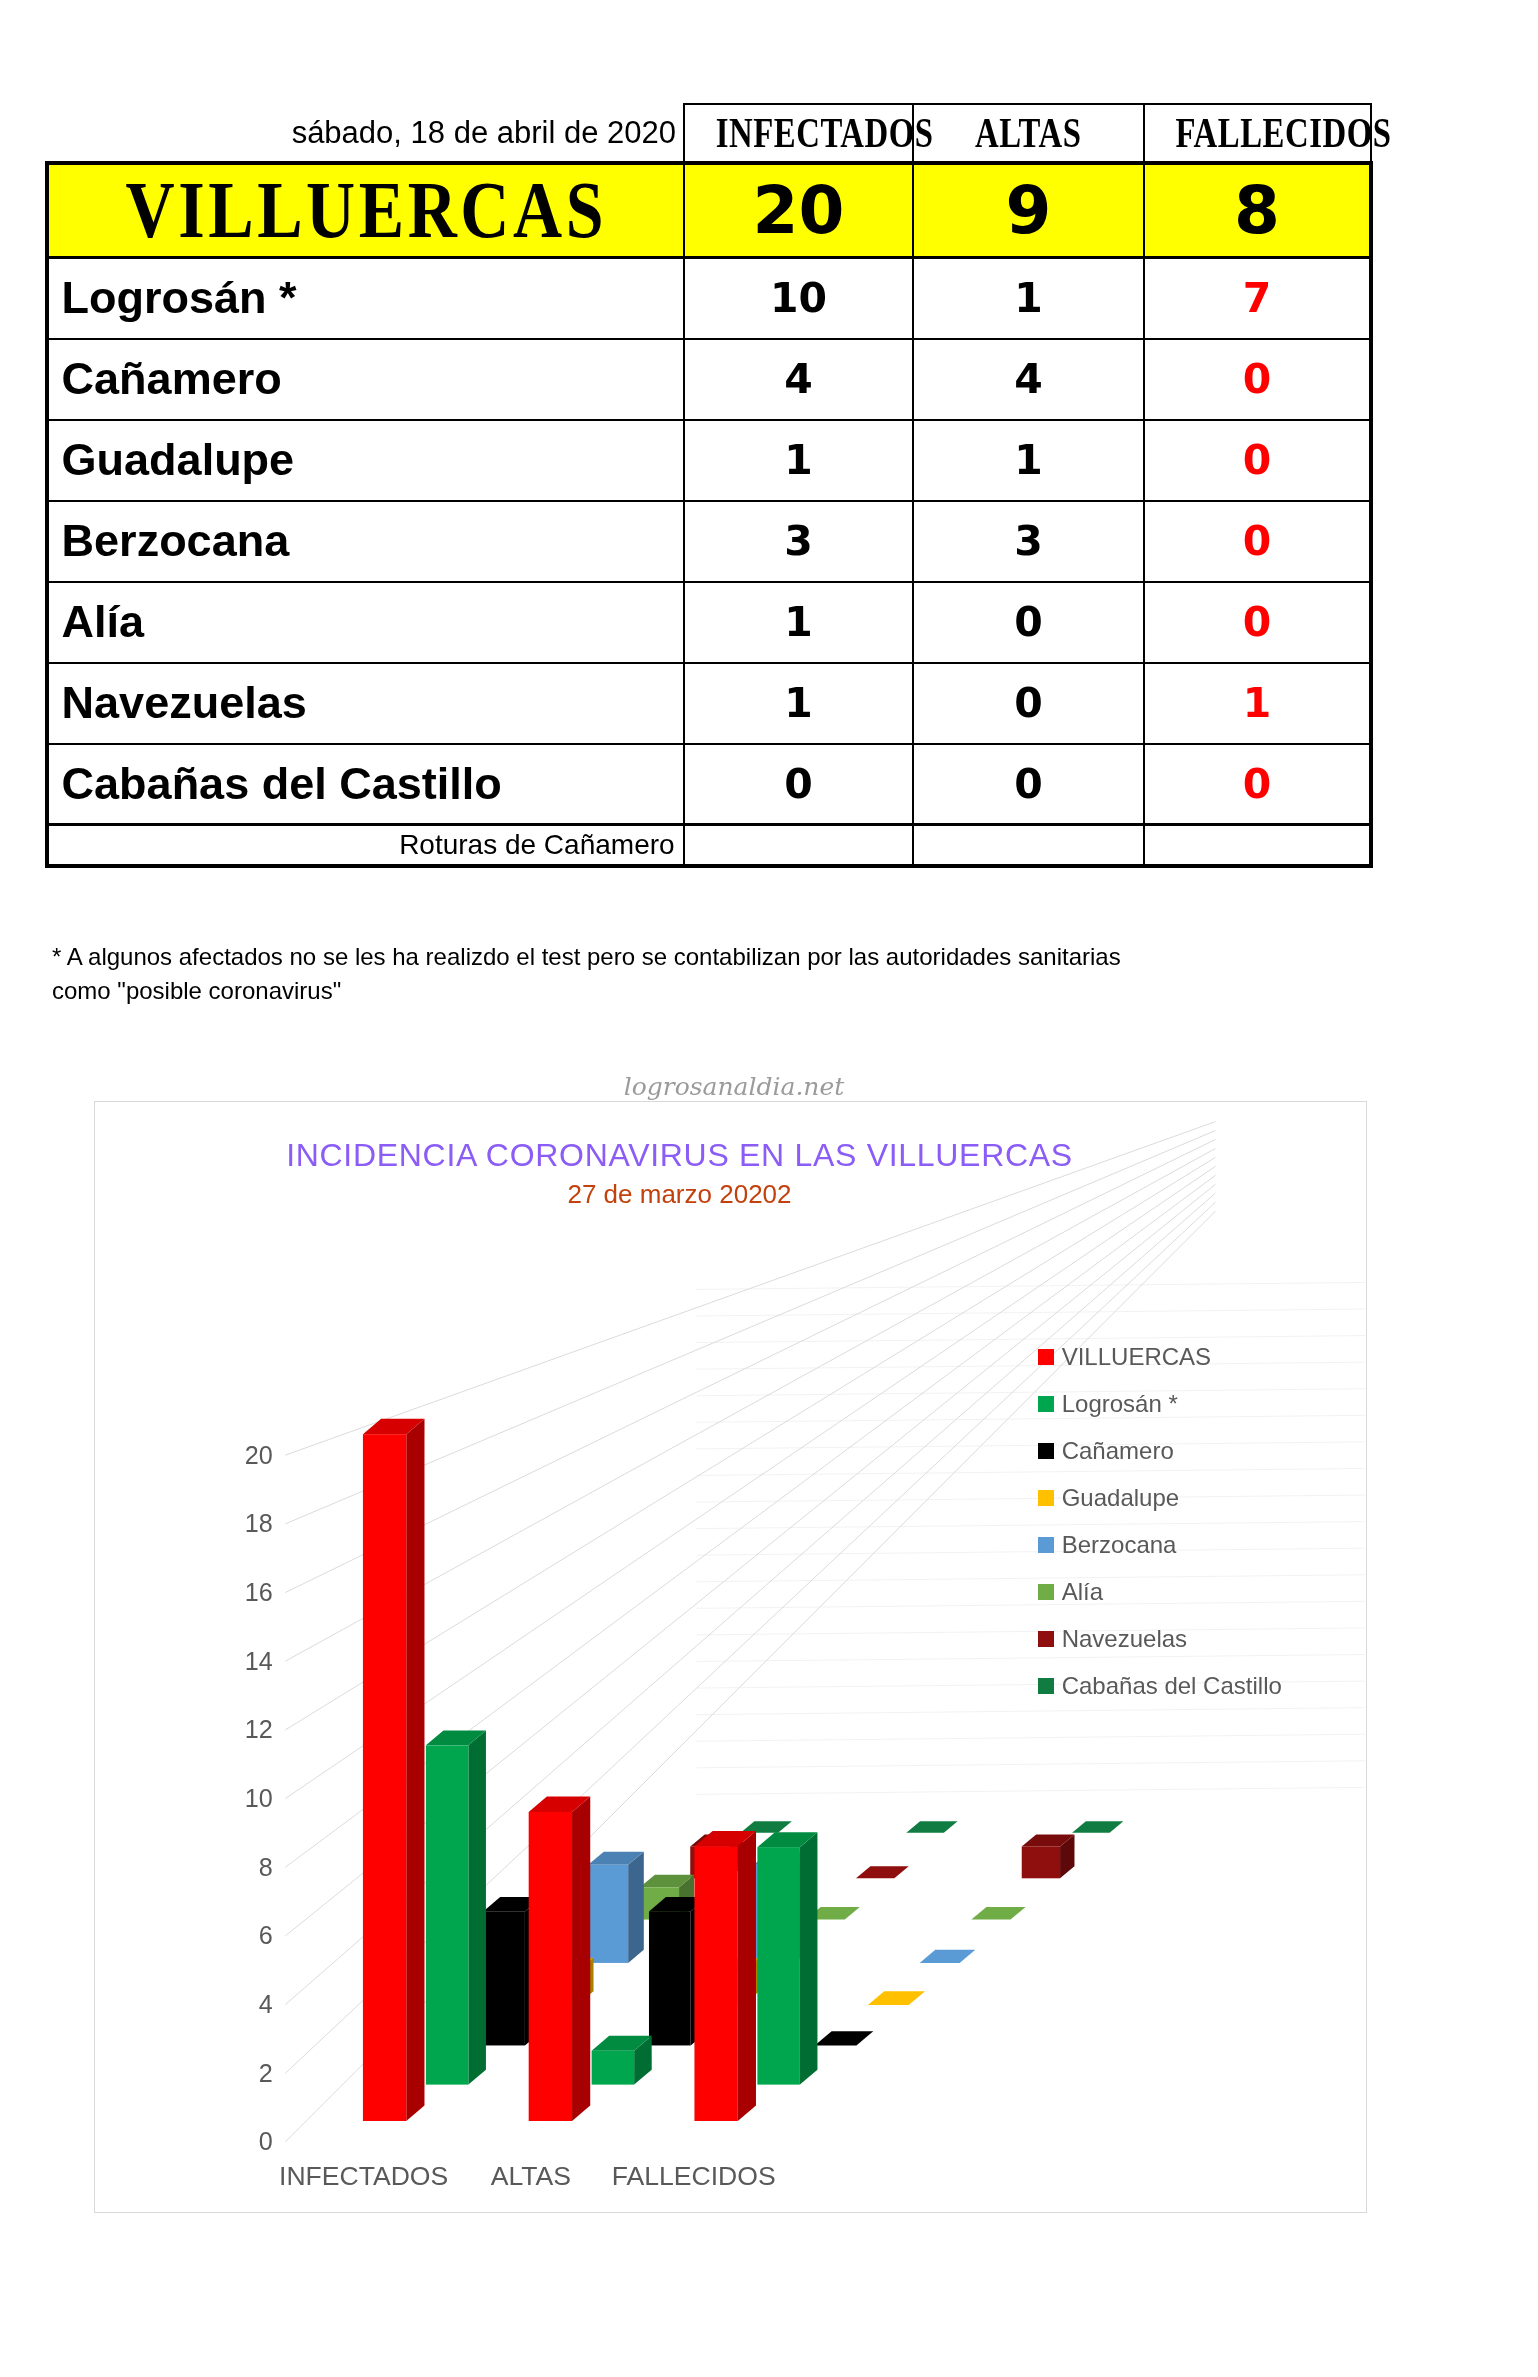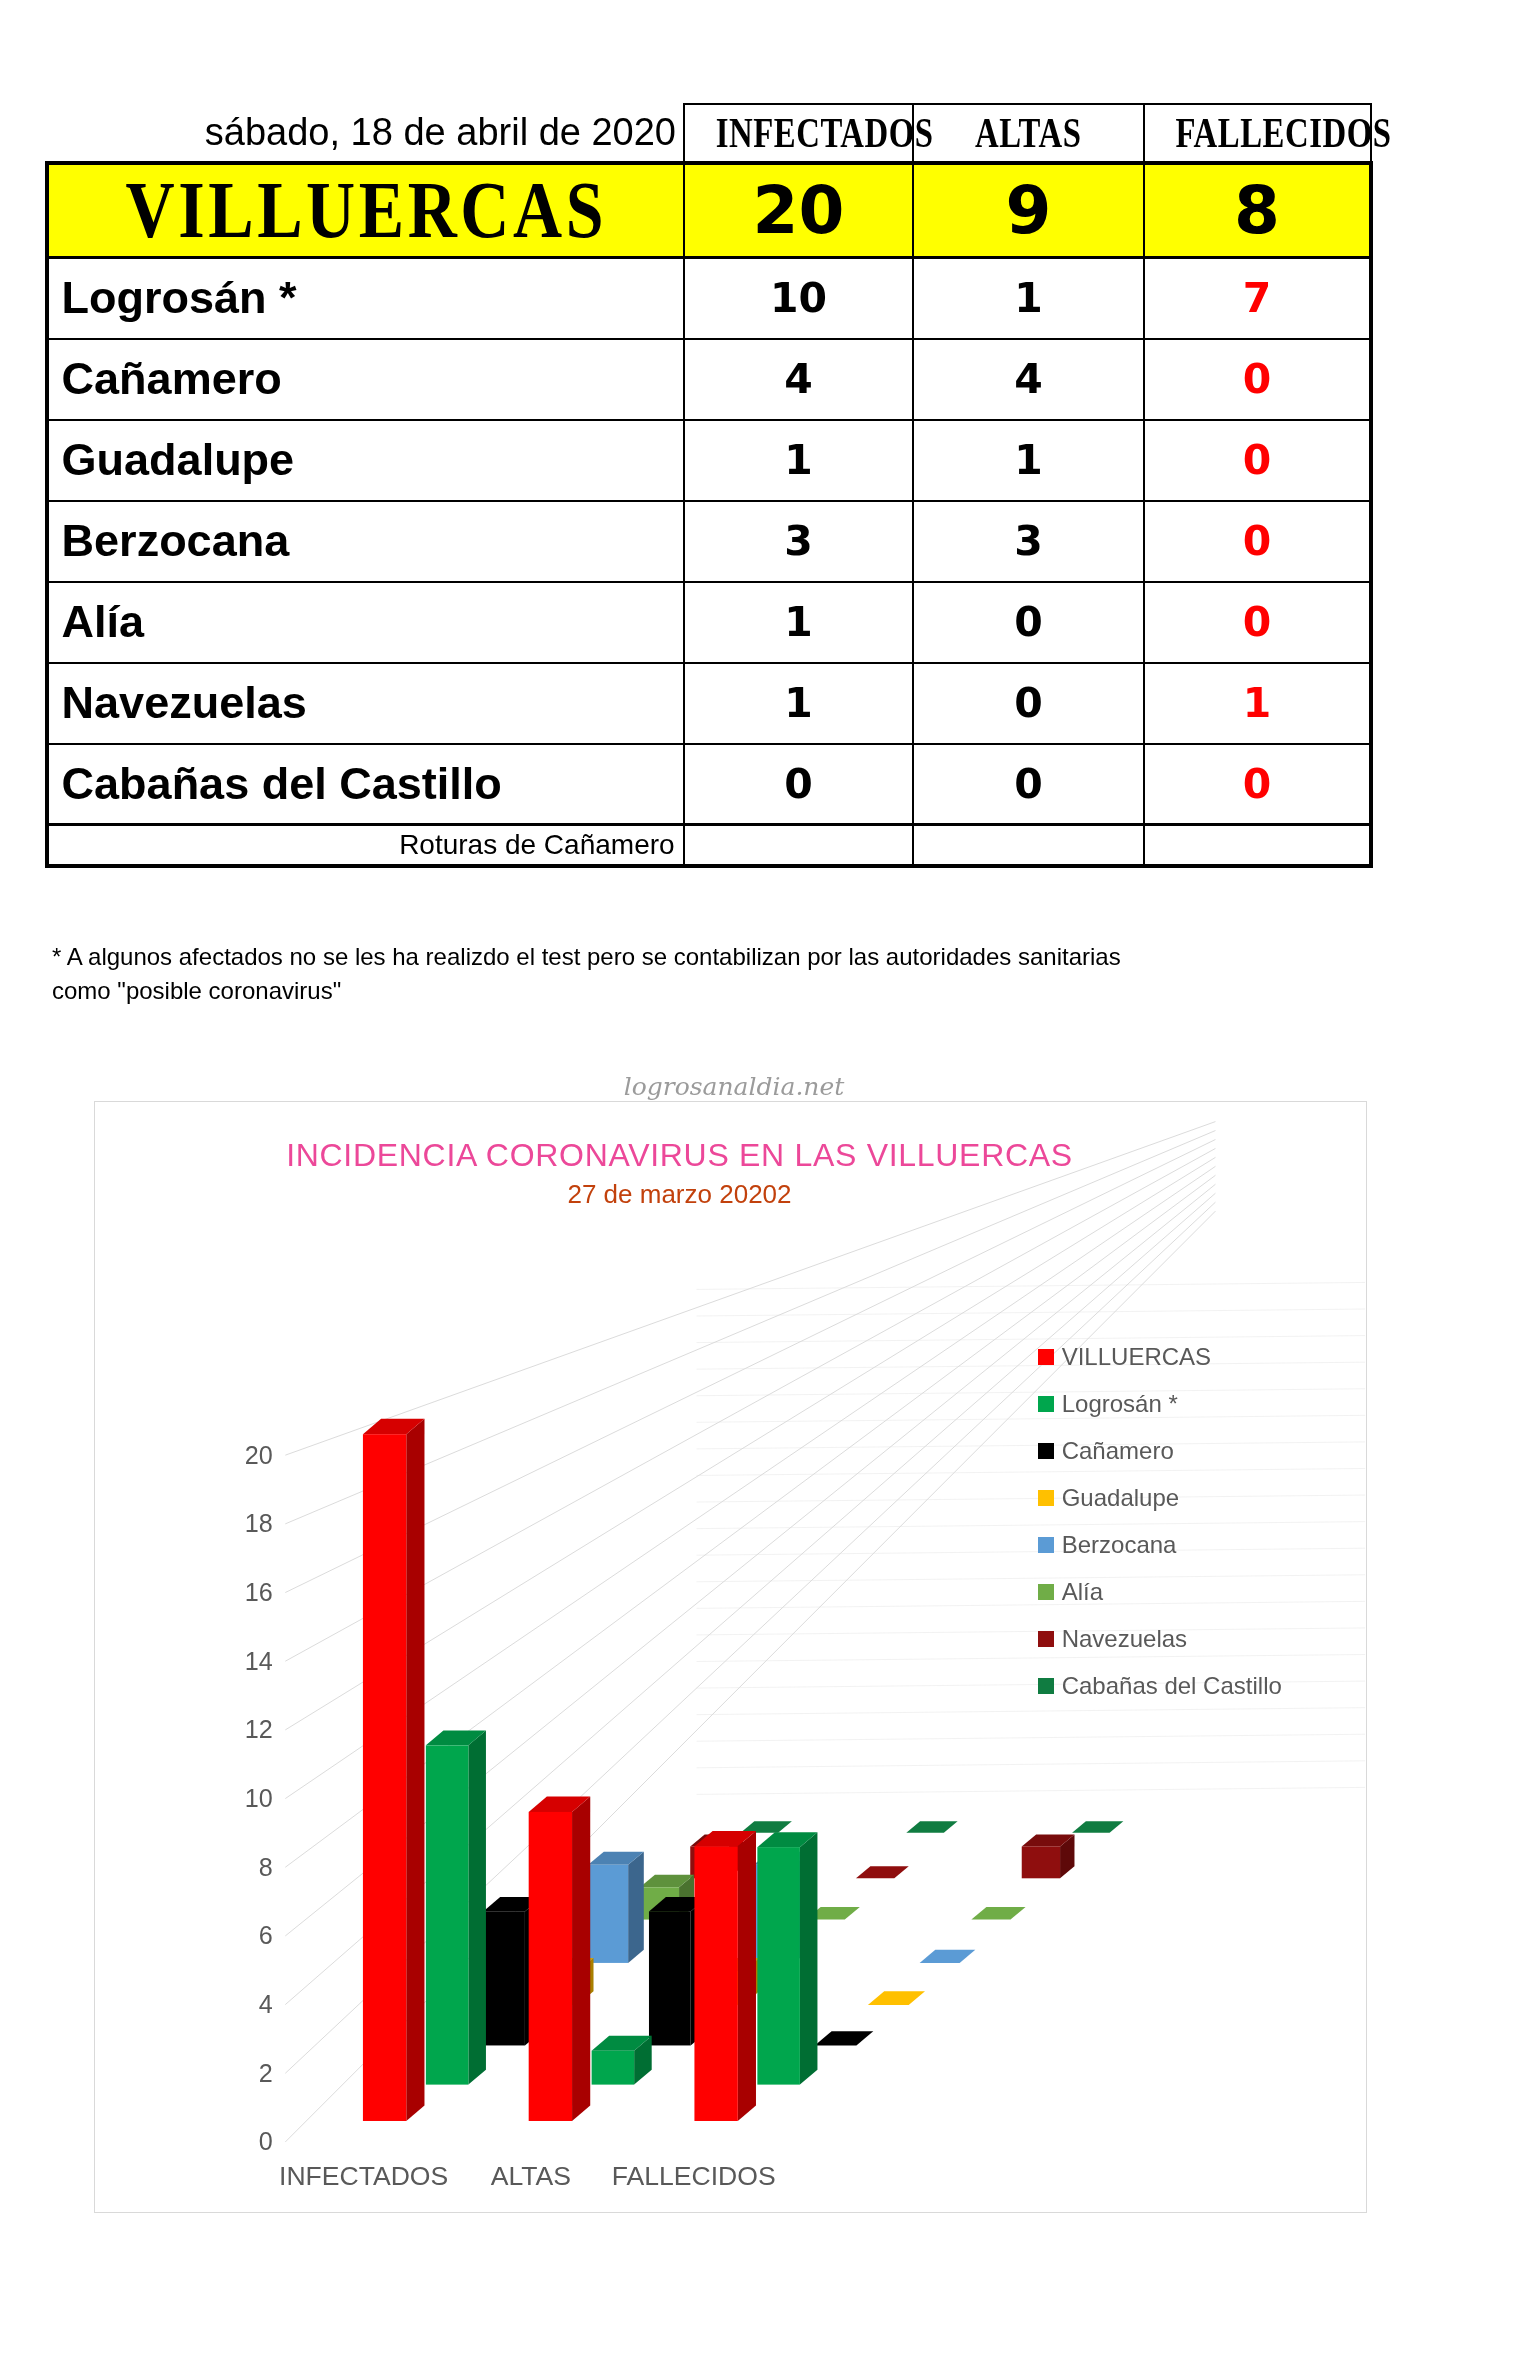--- a/index.html
+++ b/index.html
@@ -5,21 +5,21 @@
   html,body{margin:0;padding:0;background:#fff;}
   .page{position:relative;width:1538px;height:2377px;background:#fff;overflow:hidden;
         font-family:"Liberation Sans",sans-serif;color:#000;}
 
   
   table.covid{position:absolute;left:45px;top:103px;width:1324px;border-collapse:collapse;table-layout:fixed;}
   table.covid col.c0{width:637px;} table.covid col.c1{width:229px;}
   table.covid col.c2{width:231px;} table.covid col.c3{width:227px;}
   tr.h-head{height:59px;} tr.h-total{height:87px;} tr.h-row{height:81px;} tr.h-sub{height:41px;}
   td{padding:0;}
-  .date-cell{border:none;text-align:right;vertical-align:middle;font-size:38px;padding-right:7px;}
+  .date-cell{border:none;text-align:right;vertical-align:middle;font-size:31px;padding-right:7px;}
   .hdr-cell{border:2.8px solid #000;background:#fff;text-align:center;vertical-align:middle;}
   .stencil{font-family:"Liberation Serif",serif;font-weight:700;display:inline-block;
            transform:scaleX(0.78);letter-spacing:0.7px;font-size:42px;white-space:nowrap;}
   .total-row td{background:#FFFF00;border-top:4.2px solid #000;border-bottom:3.5px solid #000;
                 border-left:2.8px solid #000;border-right:2.8px solid #000;vertical-align:middle;text-align:center;}
   .total-row td:first-child{border-left:4.2px solid #000;}
   .total-row td:last-child{border-right:4.2px solid #000;}
   .total-name .stencil{font-size:80px;transform:scaleX(0.85);letter-spacing:4.2px;}
   .num-big{font-family:"DejaVu Sans","Liberation Sans",sans-serif;font-weight:700;font-size:66px;}
   .body-row td{border:2.8px solid #000;border-left-width:2.1px;border-right-width:2.1px;vertical-align:middle;}
@@ -36,21 +36,21 @@
 
   
   .footnote{position:absolute;left:52px;top:940px;width:1091px;font-size:24px;line-height:34px;color:#000;}
   .watermark{position:absolute;left:559px;top:1066px;width:350px;text-align:center;
              font-family:"DejaVu Serif",serif;font-style:italic;font-size:25px;color:#9B9B9B;margin-top:6px;}
 
   
   .chart-box{position:absolute;left:94px;top:1101px;width:1273px;height:1112px;
              background:#fff;border:1.4px solid #D9D9D9;box-sizing:border-box;}
   .chart-title{position:absolute;left:0;top:35px;width:1169px;text-align:center;
-               font-size:32px;letter-spacing:0.7px;color:#ec4899;}
+               font-size:32px;letter-spacing:0.7px;color:#8b5cf6;}
   .chart-subtitle{position:absolute;left:0;top:77px;width:1169px;text-align:center;
                   font-size:26px;color:#c2410c;}
   .plot-svg{position:absolute;left:0;top:0;width:1273px;height:1112px;}
   .legend{position:absolute;left:943px;top:231px;}
   .legend-item{display:flex;align-items:center;height:47px;}
   .legend-swatch{width:16px;height:16px;display:inline-block;margin-right:7.7px;flex:0 0 auto;}
   .legend-label{font-size:24px;color:#595959;white-space:nowrap;}
 </style>
 </head>
 <body>

